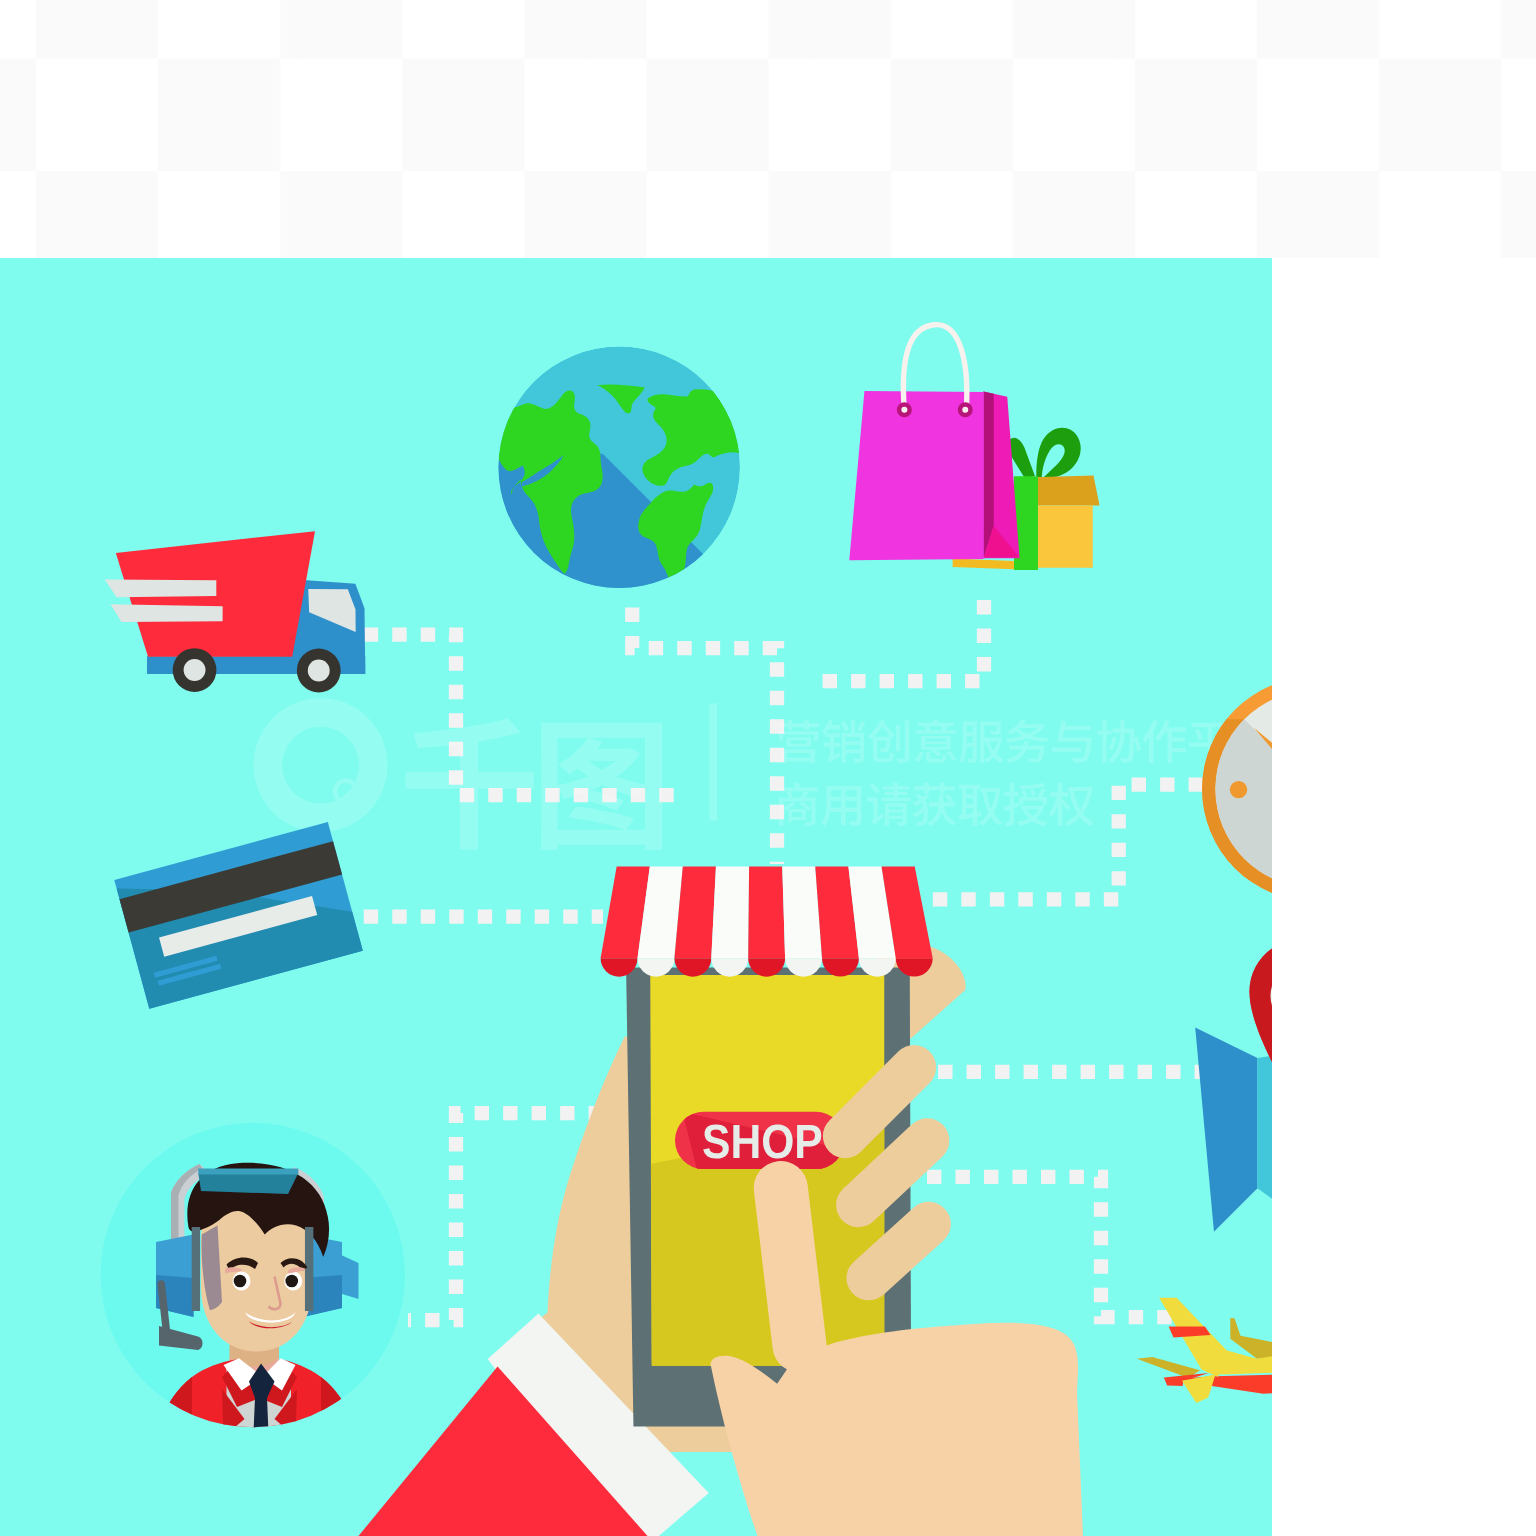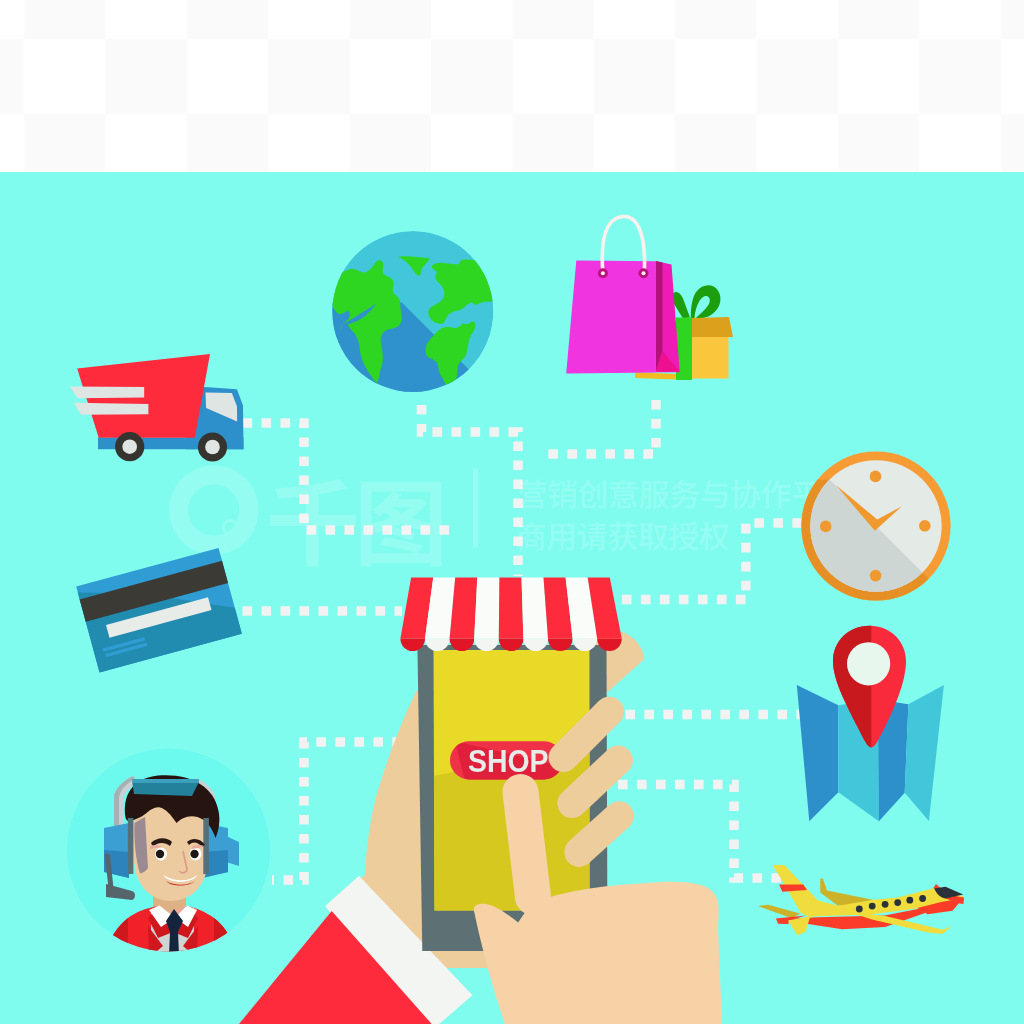--- a/index.html
+++ b/index.html
@@ -1,19 +1,19 @@
 <!DOCTYPE html>
 <html><head>
 <meta charset="utf-8">
 <style>
   html,body{margin:0;padding:0;background:#ffffff;}
   body{width:1024px;height:1024px;overflow:hidden;font-family:"Liberation Sans",sans-serif;}
   #stage{position:relative;width:1024px;height:1024px;background:#ffffff;}
   #checker{position:absolute;left:0;top:0;width:1024px;height:172px;overflow:hidden;background:#ffffff;}
-  #artwrap{position:absolute;left:0;top:0;width:1024px;height:1024px;overflow:hidden;}
+  #artwrap{position:absolute;left:0;top:0;width:848px;height:1024px;overflow:hidden;}
   svg{display:block;}
 </style>
 </head>
 <body>
 
 <div id="stage">
   <div id="checker">
     <svg width="1024" height="172" viewBox="0 0 1024 172" xmlns="http://www.w3.org/2000/svg">
       <defs>
         <pattern id="checkpat" x="105.4" y="39" width="162.8" height="150.4" patternUnits="userSpaceOnUse">

